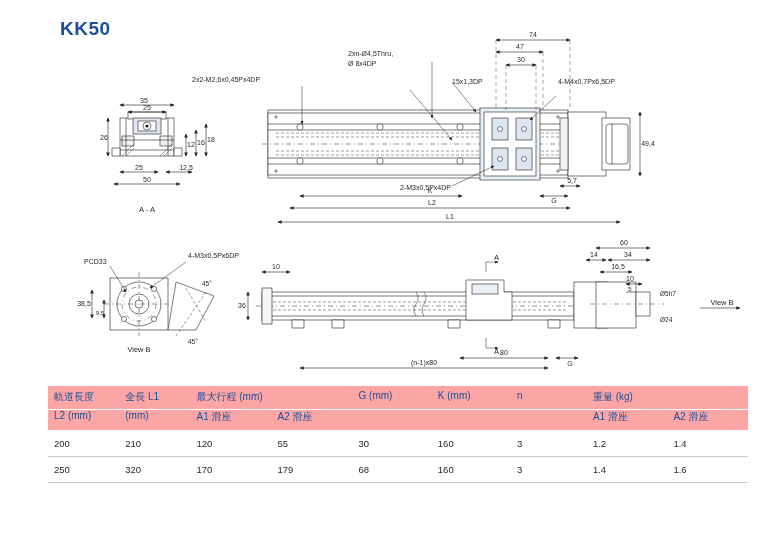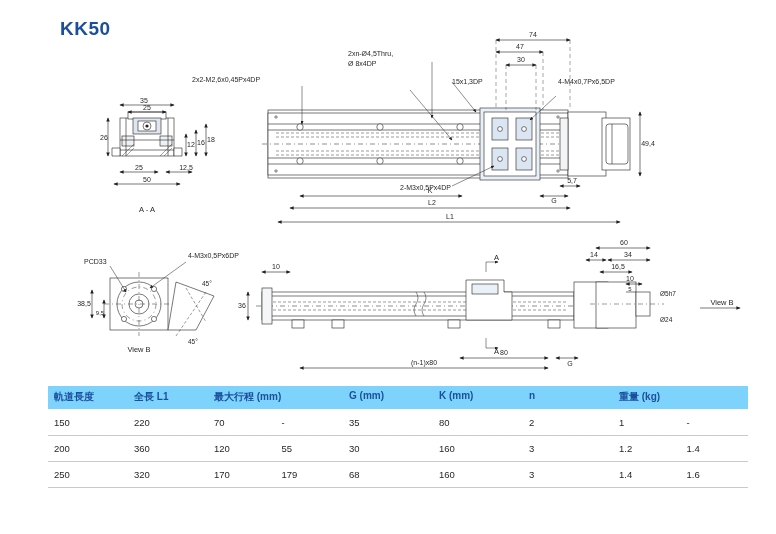--- a/index.html
+++ b/index.html
@@ -45,23 +45,23 @@
     border-collapse: collapse;
     font-size: 9.5px;
   }
   .spec-table th, .spec-table td {
     text-align: left;
     padding: 4px 6px;
     font-weight: normal;
     color: #231f20;
   }
   .spec-table thead th {
-    background: #7dd3fc;
+    background: #fca5a5;
     color: #1b4f9c;
-    font-weight: bold;
+    font-weight: normal;
     font-size: 10px;
     height: 15px;
     vertical-align: top;
     border-bottom: 1px solid #ffffff;
   }
   .spec-table thead tr.hdr2 th {
     height: 15px;
     padding-top: 0;
     padding-bottom: 5px;
   }
@@ -382,36 +382,36 @@
     <thead>
       <tr>
         <th class="col-l2">軌道長度</th>
         <th class="col-l1">全長 L1</th>
         <th class="col-a1" colspan="2">最大行程 (mm)</th>
         <th class="col-g">G (mm)</th>
         <th class="col-k">K (mm)</th>
         <th class="col-n">n</th>
         <th class="col-w1" colspan="2">重量 (kg)</th>
       </tr>
+      <tr class="hdr2">
+        <th class="col-l2">L2 (mm)</th>
+        <th class="col-l1">(mm)</th>
+        <th class="col-a1">A1 滑座</th>
+        <th class="col-a2">A2 滑座</th>
+        <th class="col-g"></th>
+        <th class="col-k"></th>
+        <th class="col-n"></th>
+        <th class="col-w1">A1 滑座</th>
+        <th class="col-w2">A2 滑座</th>
+      </tr>
     </thead>
     <tbody>
       <tr>
-        <td>150</td>
-        <td>220</td>
-        <td>70</td>
-        <td>-</td>
-        <td>35</td>
-        <td>80</td>
-        <td>2</td>
-        <td>1</td>
-        <td>-</td>
-      </tr>
-      <tr>
         <td>200</td>
-        <td>360</td>
+        <td>210</td>
         <td>120</td>
         <td>55</td>
         <td>30</td>
         <td>160</td>
         <td>3</td>
         <td>1.2</td>
         <td>1.4</td>
       </tr>
       <tr>
         <td>250</td>

